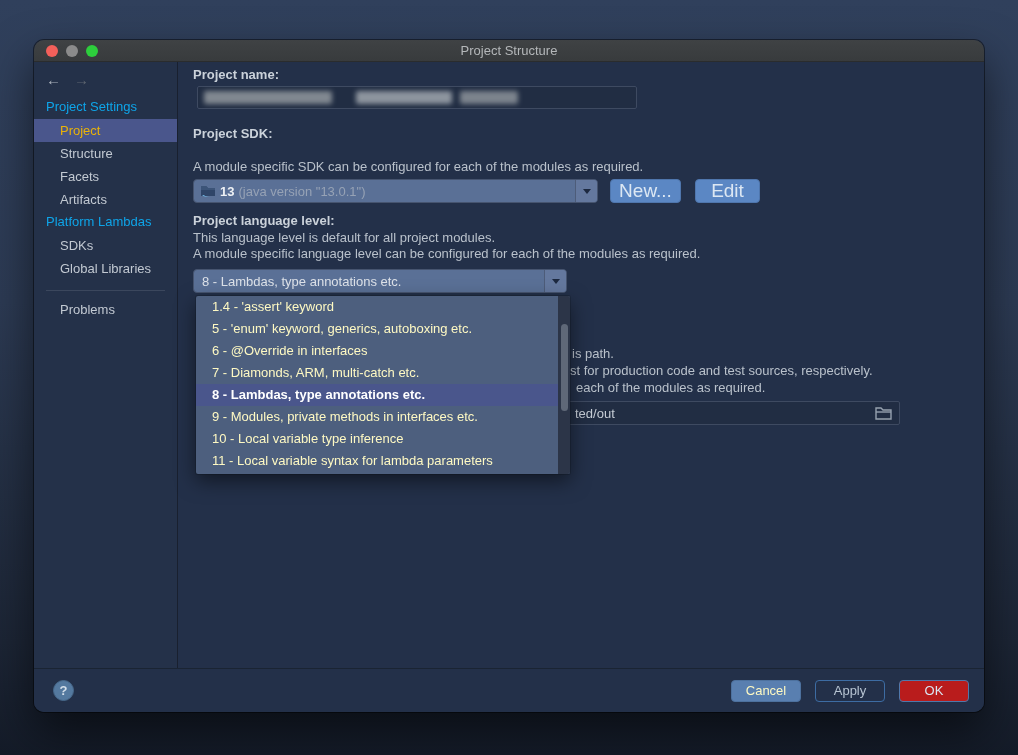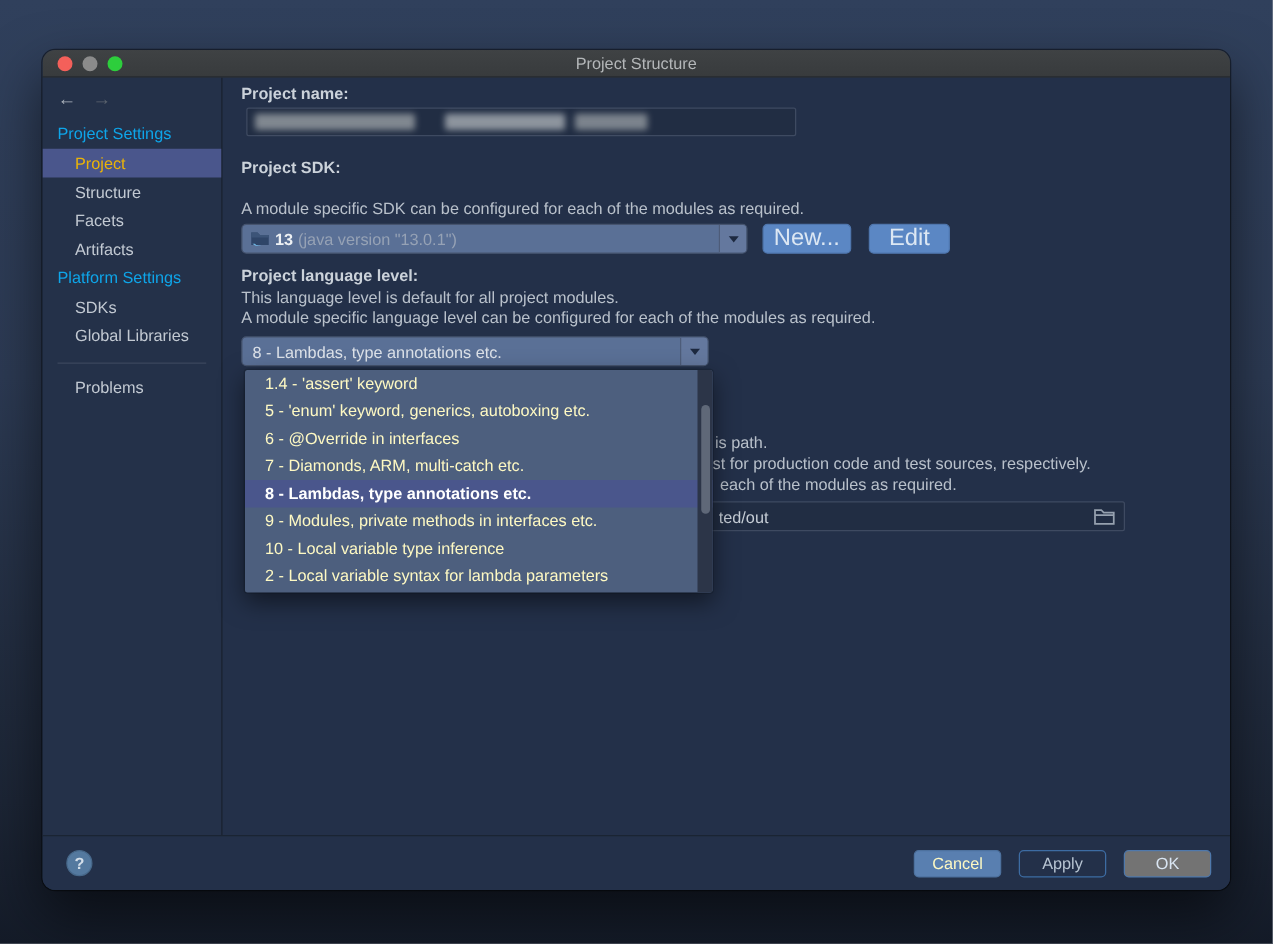--- a/index.html
+++ b/index.html
@@ -86,21 +86,21 @@
   }
   .help {
     width:21px; height:21px; border-radius:50%; background:#54799f; color:#d4dfea;
     font-weight:700; font-size:13px; display:flex; align-items:center; justify-content:center;
     border:1px solid #47688a;
   }
   .fbtns { margin-left:auto; display:flex; gap:14px; }
   .fbtn { width:70px; height:22px; border-radius:4px; font-size:13px; display:flex; align-items:center; justify-content:center; }
   .fbtn.cancel { background:#597fb0; color:#fef9c3; border:1px solid #4d719e; }
   .fbtn.apply  { background:#233049; color:#b7c4d2; border:1px solid #3d6ca3; }
-  .fbtn.ok     { background:#737373; color:#d9e5f2; border:1px solid #4f78ab; }
+  .fbtn.ok     { background:#b91c1c; color:#d9e5f2; border:1px solid #4f78ab; }
   
   .jdk-icon { width:16px; height:15px; flex:0 0 auto; }
   .folder-icon-gray { position:absolute; right:7px; top:5px; }
 </style>
 </head>
 <body>
 
 <div class="window">
 
   <div class="titlebar">
@@ -128,21 +128,21 @@
           <span>Structure</span>
         </div>
           <div class="sb-item">
           <span>Facets</span>
         </div>
           <div class="sb-item">
           <span>Artifacts</span>
         </div>
         </div>
 
-      <div class="sb-header">Platform Settings</div>
+      <div class="sb-header">Platform Lambdas</div>
       <div>
           <div class="sb-item">
           <span>SDKs</span>
         </div>
           <div class="sb-item">
           <span>Global Libraries</span>
         </div>
         </div>
 
       <div class="sb-sep"></div>
@@ -218,21 +218,21 @@
             <div class="popup-item highlighted">
             <span>8 - Lambdas, type annotations etc.</span>
           </div>
             <div class="popup-item">
             <span>9 - Modules, private methods in interfaces etc.</span>
           </div>
             <div class="popup-item">
             <span>10 - Local variable type inference</span>
           </div>
             <div class="popup-item">
-            <span>2 - Local variable syntax for lambda parameters</span>
+            <span>11 - Local variable syntax for lambda parameters</span>
           </div>
           </div>
         <div class="scrollstrip">
           <div class="scrollthumb" style="top:28px; height:87px;"></div>
         </div>
       </div>
 
     </div>
   </div>
 

